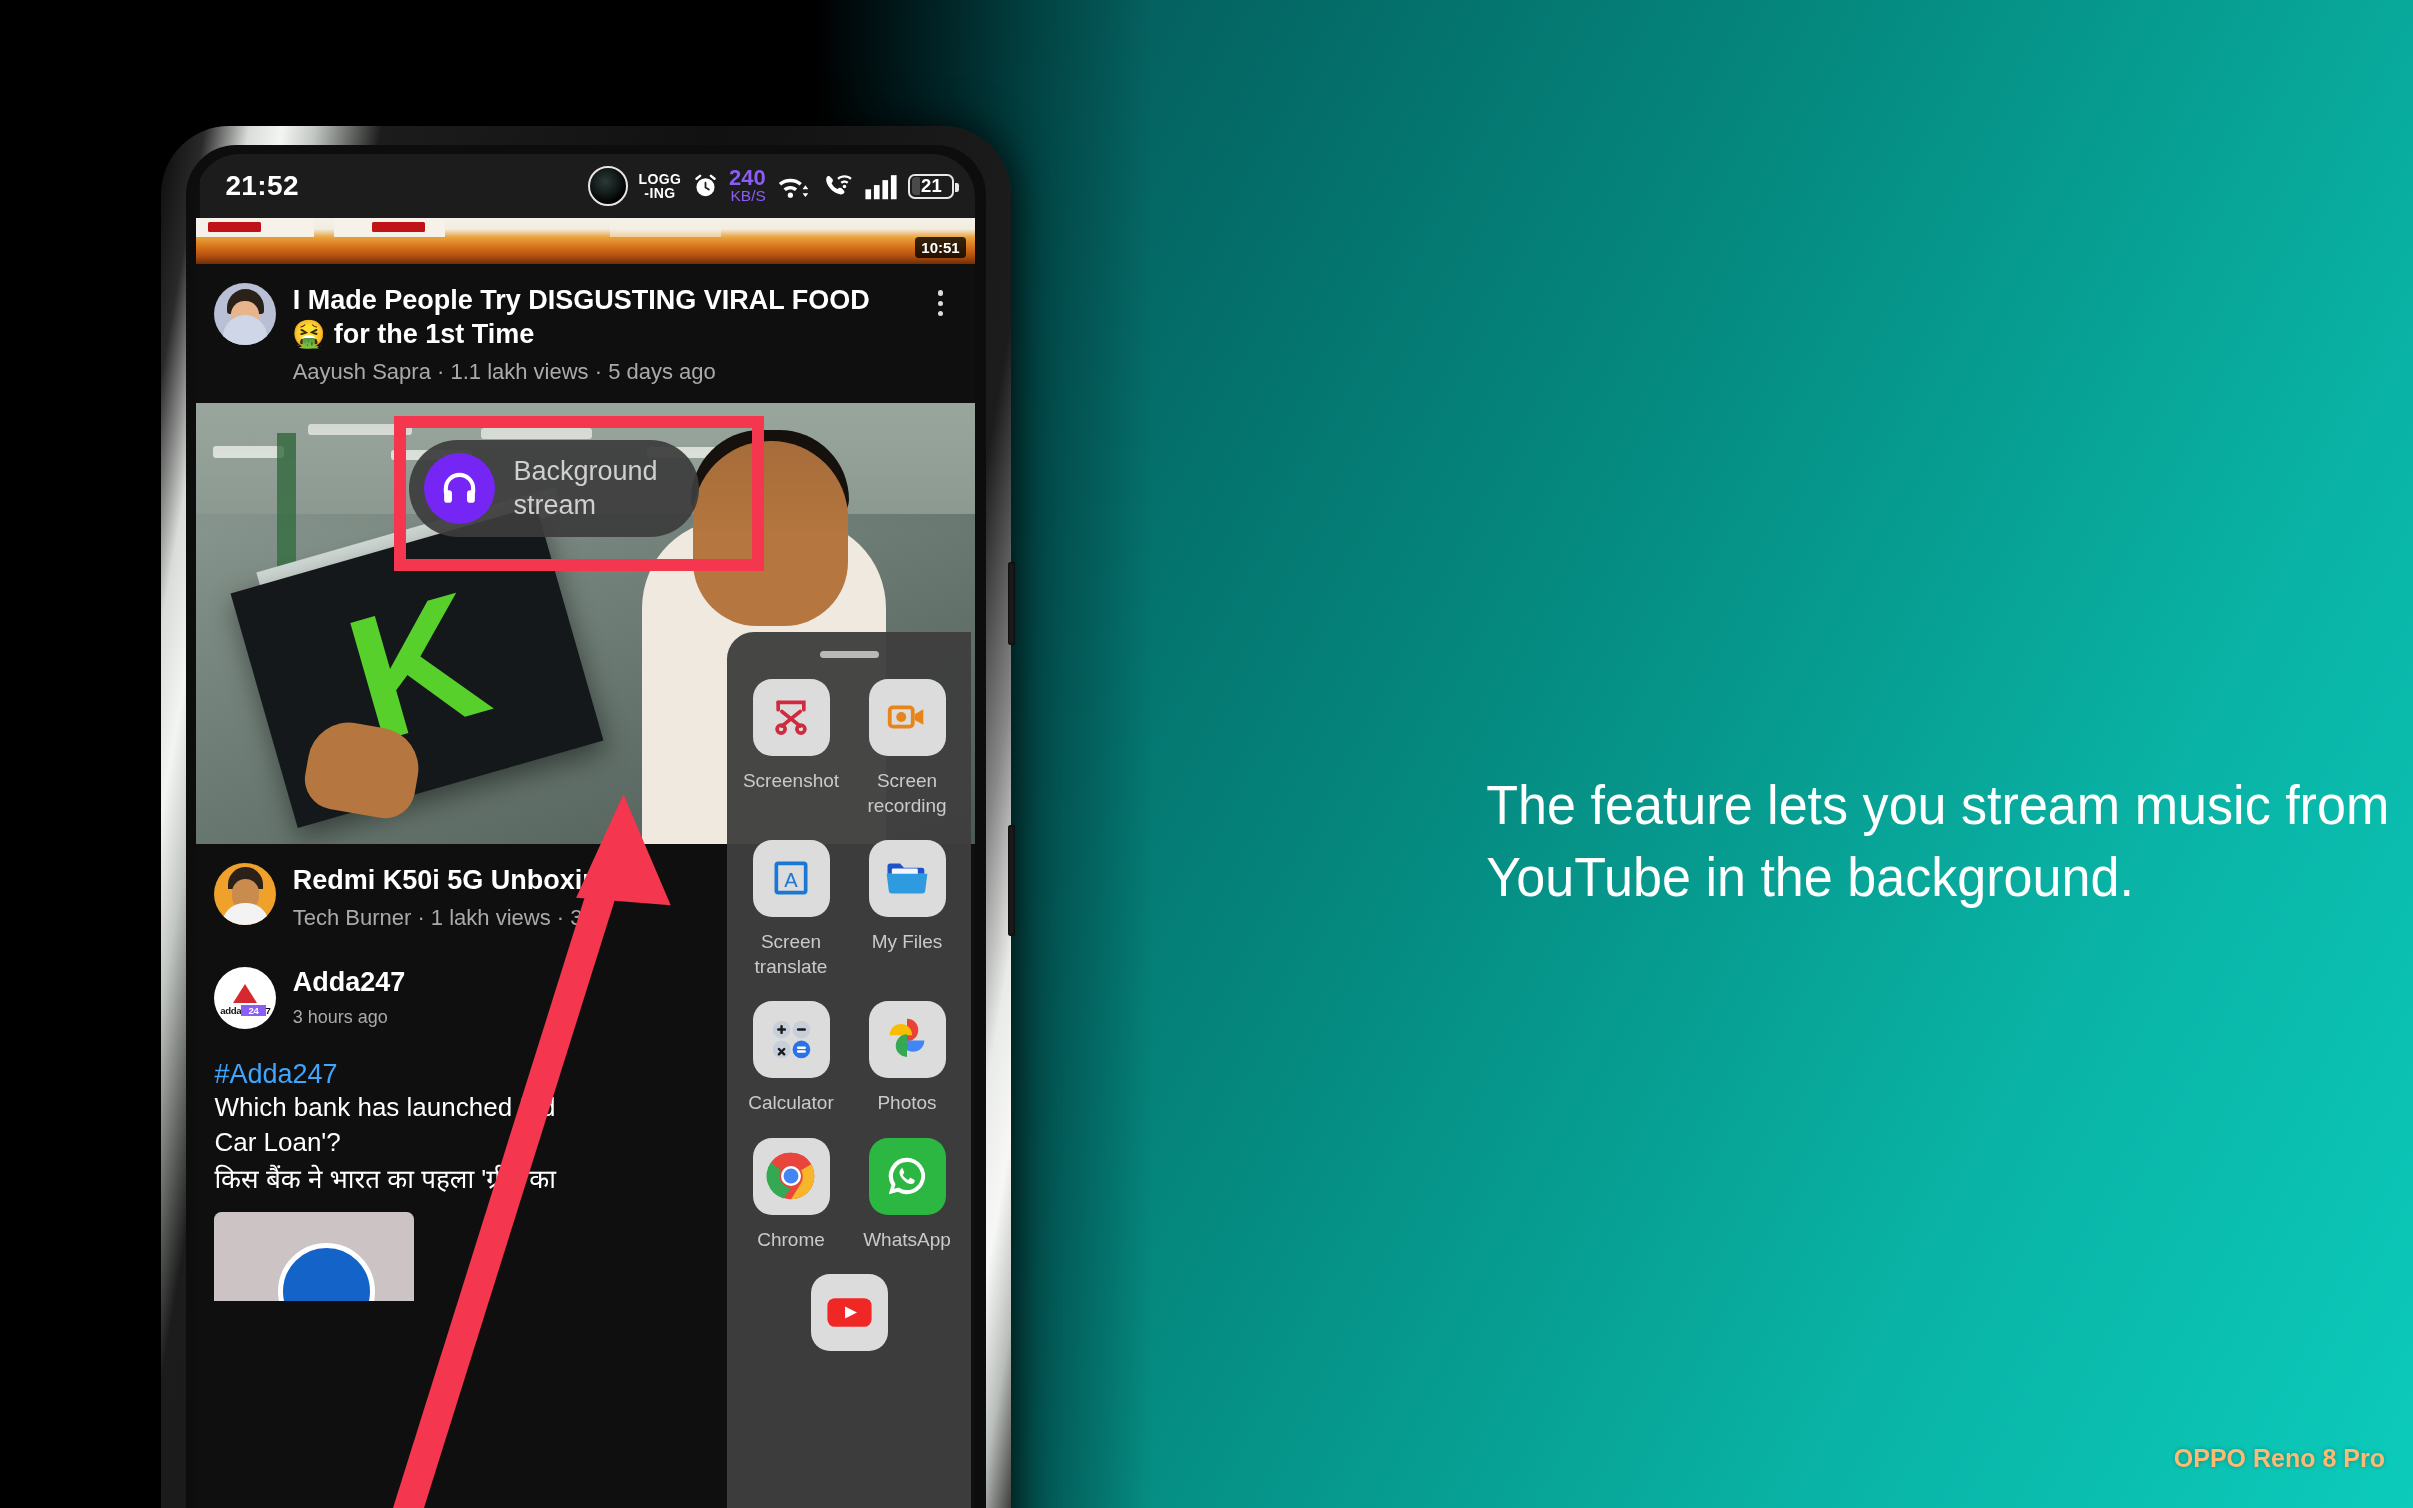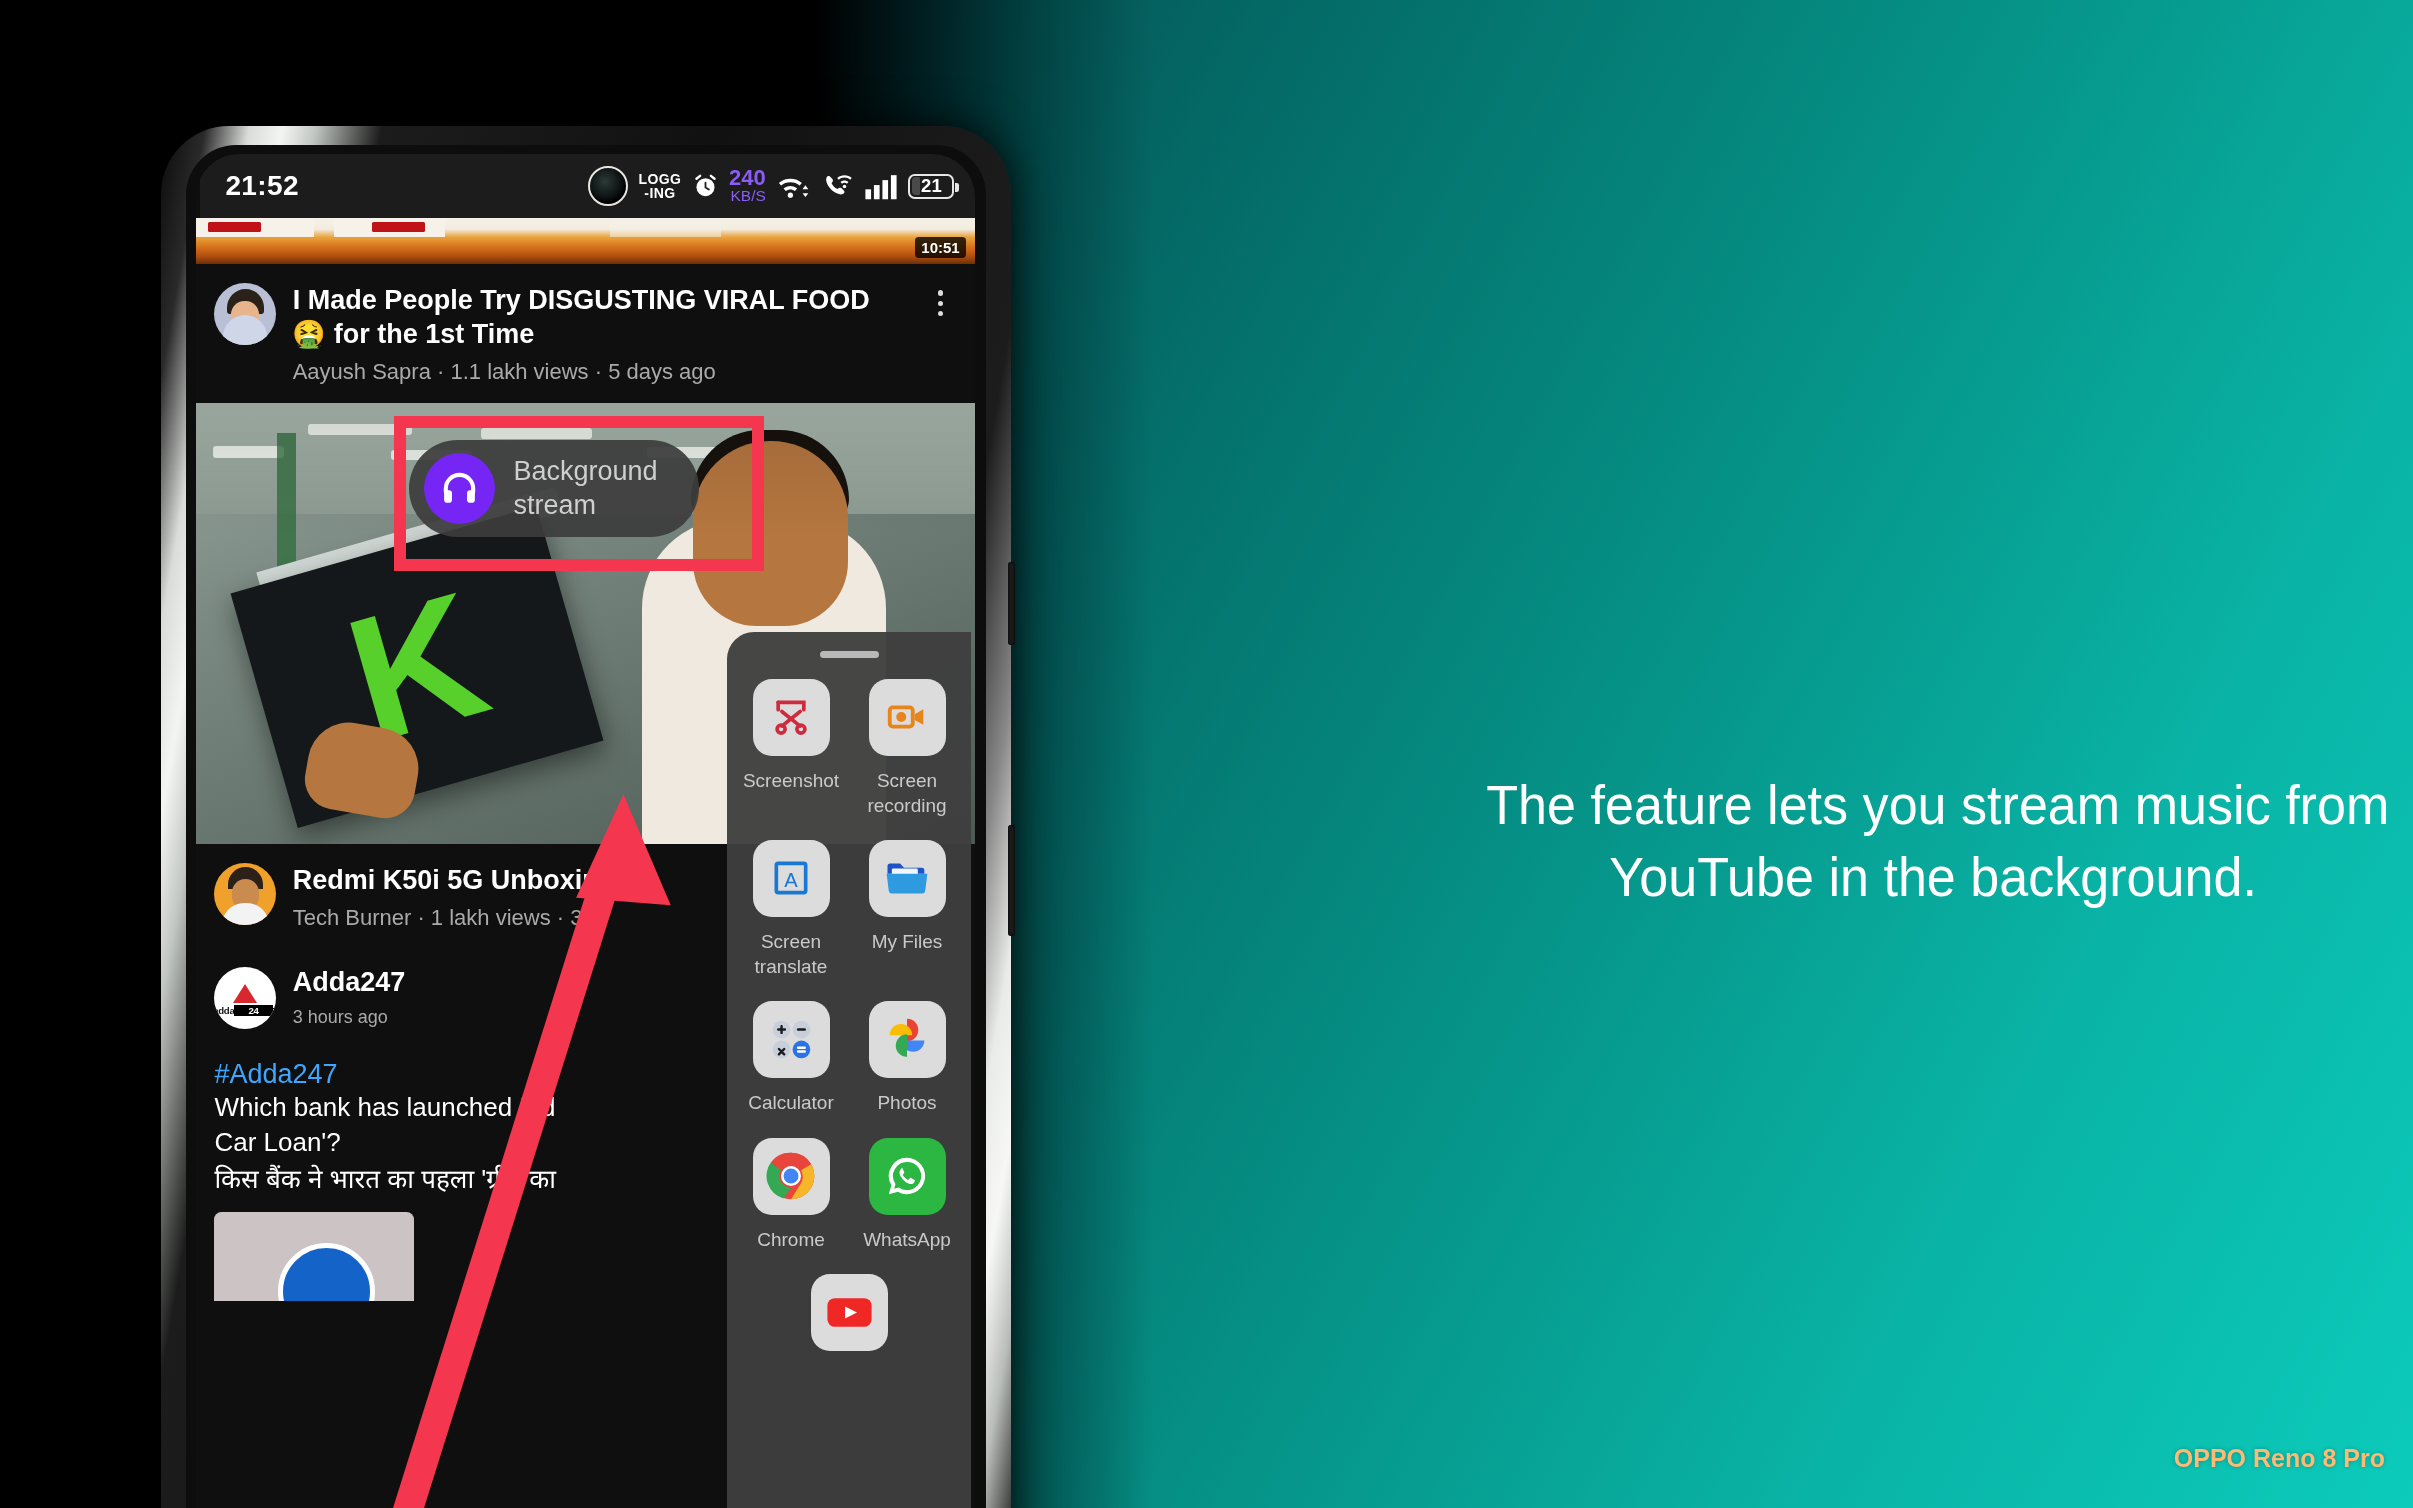--- a/index.html
+++ b/index.html
@@ -79,21 +79,21 @@
   .av-1:before{content:"";position:absolute;left:12.6px;top:6px;width:37px;height:25px;background:#2a2118;border-radius:19px 19px 3px 3px;}
   .av-1:after{content:"";position:absolute;left:9px;bottom:0;width:44px;height:30px;background:#cfd6e8;border-radius:22px 22px 0 0;}
   .av-1 .face{position:absolute;left:17px;top:18px;width:28px;height:31px;background:#e8b48c;border-radius:13.3px;}
   .av-2{background:#f0a12c;}
   .av-2:before{content:"";position:absolute;left:13.3px;top:4.4px;width:35px;height:22px;background:#2b2118;border-radius:18px 18px 0 0;}
   .av-2:after{content:"";position:absolute;left:7.4px;bottom:0;width:47px;height:22px;background:#f3f3f3;border-radius:24px 24px 0 0;}
   .av-2 .face{position:absolute;left:18px;top:16.3px;width:27px;height:31px;background:#c98b4e;border-radius:13.3px;}
   .av-3{background:#fff;display:flex;align-items:center;justify-content:center;flex-direction:column;}
   .av-3 .tri{width:0;height:0;border-left:12.6px solid transparent;border-right:12.6px solid transparent;border-bottom:19px solid #d7282f;margin-top:3px;}
   .av-3 .lbl{font-size:9.6px;font-weight:800;color:#111;letter-spacing:-0.3px;margin-top:1.5px;}
-  .av-3 .lbl b{background:#000000;color:#fff;padding:0 14px;}
+  .av-3 .lbl b{background:#8b5cf6;color:#fff;padding:0 7px;}
   .vm-text{flex:1;min-width:0;}
   .vm-title{color:#fff;font-size:27px;font-weight:700;line-height:34px;}
   .vm-sub{color:#aaa;font-size:22px;margin-top:7.4px;line-height:28px;}
   .kebab{width:33px;flex:0 0 33px;display:flex;flex-direction:column;align-items:center;gap:5.2px;padding-top:7.4px;}
   .kebab i{width:5.2px;height:5.2px;border-radius:50%;background:#dcdcdc;display:block;}
 
   
   .big-thumb{position:relative;width:779px;height:441px;overflow:hidden;background:#7d8a83;}
   .bt-bg{position:absolute;inset:0;background:linear-gradient(160deg,#95a39b 0%,#7b8a82 30%,#66756d 62%,#4c5a54 100%);}
   .bt-ceil{position:absolute;left:0;top:0;width:100%;height:111px;background:linear-gradient(180deg,#aebcb2,#8e9c94);}
@@ -156,21 +156,21 @@
   .headline-txt{
     color:#fff;font-weight:700;font-size:132px;line-height:132px;white-space:nowrap;
     transform:scaleX(.82);transform-origin:right center;
     text-shadow:0 0 1.5px rgba(255,255,255,.35);
   }
   .rule{
     margin:27px 0 0 auto;width:807px;height:15px;
     background:repeating-linear-gradient(90deg,#fff 0 49px,rgba(255,255,255,0) 49px 53px);
   }
   .subtitle{
-    position:absolute;right:33px;top:769px;width:961px;text-align:center;
+    position:absolute;right:33px;top:769px;width:961px;text-align:left;
     color:#fff;font-size:56px;line-height:72px;font-weight:400;
   }
   .sub-line{transform:scaleX(.93);transform-origin:right center;white-space:nowrap;}
   .device-tag{
     position:absolute;right:28px;bottom:35px;color:#fdba74;font-size:25px;font-weight:700;
     text-shadow:0 0 4.4px rgba(0,0,0,.25);
   }
 </style>
 </head>
 <body>

